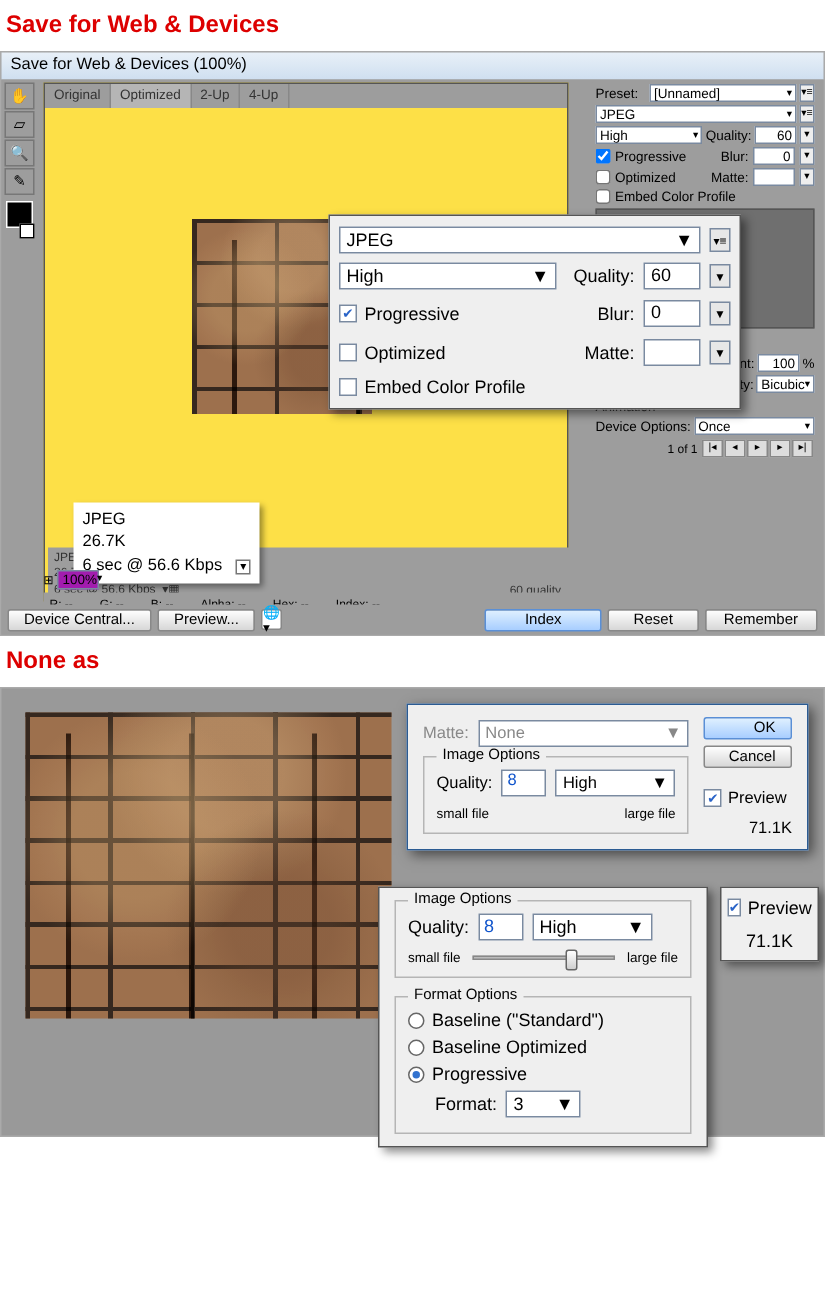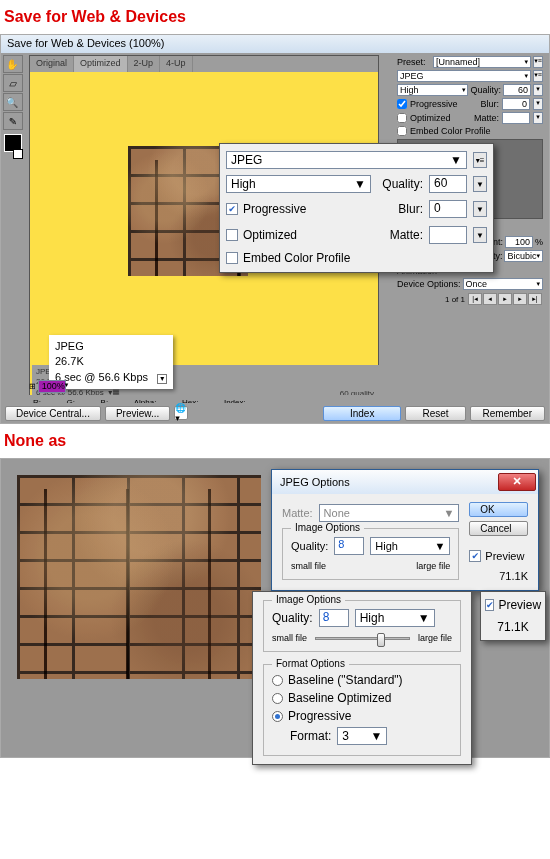--- a/index.html
+++ b/index.html
@@ -55,21 +55,21 @@
   .zp-swatch{width:38px;height:18px;background:#fff;border:1px solid #7a8aa0}
   
   .saveas{height:300px;background:#999}
   .brick2{position:absolute;left:16px;top:16px;width:244px;height:204px}
   .dlg{position:absolute;background:#efefef;border:1px solid #2b5b92;box-shadow:3px 3px 8px #0008}
   .dlg-title{background:linear-gradient(#fbfcfd,#d9e7f7);height:24px;display:flex;align-items:center;justify-content:space-between;padding:0 2px 0 8px;font-size:11px}
   .dlg-x{width:38px;height:18px;background:linear-gradient(#f08080,#c62828);color:#fff;border:1px solid #8e1b1b;border-radius:2px;text-align:center;font-weight:bold;line-height:15px;font-size:11px}
   .dlg-body{padding:8px 10px;font-size:11px;display:flex;gap:10px}
   .dlg-left{flex:1}
   .dlg-right{width:70px;display:flex;flex-direction:column;gap:4px;align-items:stretch}
-  .dlg-right .win-btn{width:100%;text-align:left}
+  .dlg-right .win-btn{width:100%;text-align:right}
   .row{display:flex;align-items:center;gap:6px;padding:2px 0}
   .sel{background:#fff;border:1px solid #7a8aa0;height:18px;padding:0 4px;display:flex;align-items:center;justify-content:space-between;min-width:80px}
   .num-in{background:#fff;border:1px solid #7a8aa0;height:18px;width:30px;padding:0 3px;color:#15c}
   .group{border:1px solid #b5b5b5;padding:6px 8px 8px;margin-top:4px;position:relative}
   .group-title{position:absolute;top:-7px;left:8px;background:#efefef;padding:0 4px;font-size:10px;color:#000}
   .slider-row{display:flex;align-items:center;justify-content:space-between;font-size:9px;color:#000;margin-top:4px;gap:6px}
   .slider-track{position:relative;flex:1;height:3px;background:#bbb;border:1px solid #888;margin:0 2px}
   .slider-thumb{position:absolute;top:-5px;width:8px;height:14px;background:linear-gradient(#fefefe,#cfcfcf);border:1px solid #666;border-radius:2px}
   .chk{display:flex;align-items:center;gap:4px}
   .chk .cbox{width:12px;height:12px;border:1px solid #7a8aa0;background:#fff;text-align:center;font-size:9px;line-height:10px;color:#2a64c8}
@@ -306,24 +306,20 @@
 
 <div class="red-head">None as</div>
 
 <div style="position:relative;height:370px">
 <div class="shot saveas">
   <div class="brick2">
         <div class="brick"></div>
       </div>
 
   <div class="dlg" style="left:270px;top:10px;width:268px">
-    <div class="dlg-title">
-      <span>JPEG Options</span>
-      <div class="dlg-x">✕</div>
-    </div>
     <div class="dlg-body">
       <div class="dlg-left">
         <div class="row">
           <span style="color:#888">Matte:</span>
           <div class="sel" style="color:#888;flex:1">
                 <span>None</span>
                 <span>▼</span>
               </div>
         </div>
         <div class="group">

